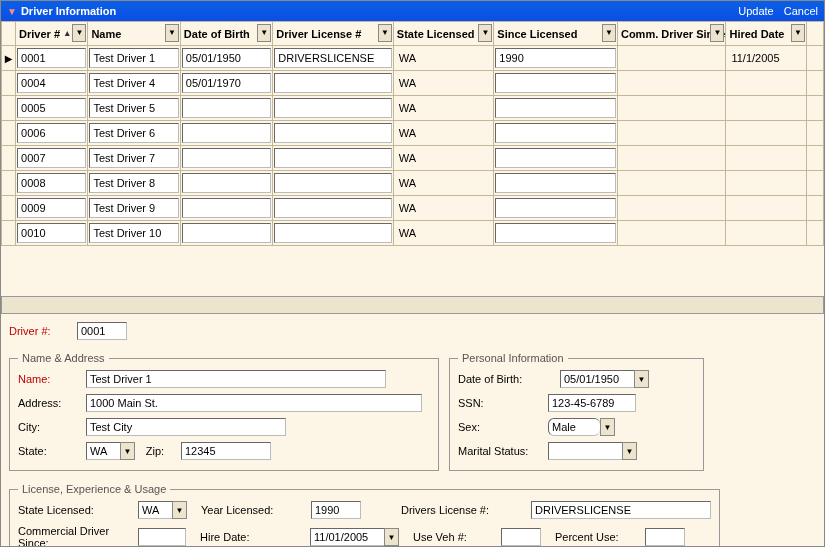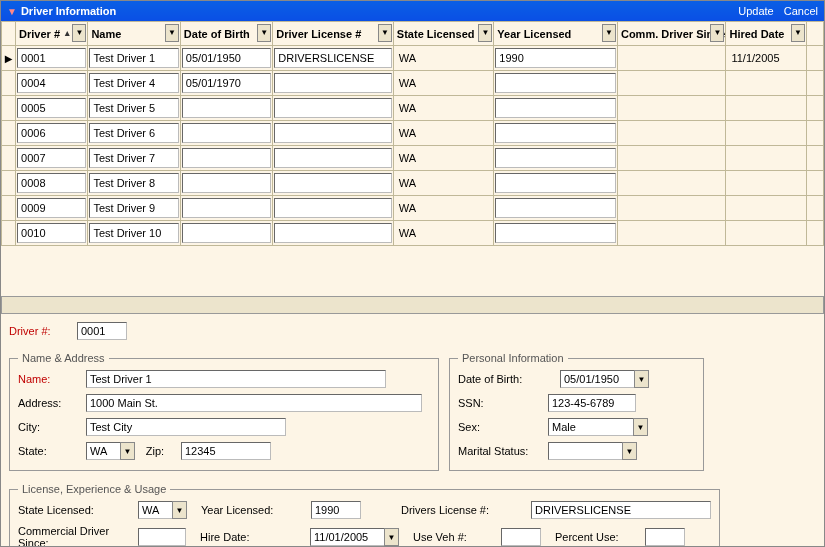--- a/index.html
+++ b/index.html
@@ -237,21 +237,21 @@
                 <span class="t">▼</span>
               </span>
           </th>
           <th>
             <span>State Licensed</span>
             <span class="hdr-drop">
                 <span class="t">▼</span>
               </span>
           </th>
           <th>
-            <span>Year Licensed</span>
+            <span>Since Licensed</span>
             <span class="hdr-drop">
                 <span class="t">▼</span>
               </span>
           </th>
           <th>
             <span>Comm. Driver Since</span>
             <span class="hdr-drop">
                 <span class="t">▼</span>
               </span>
           </th>
@@ -461,21 +461,21 @@
             </span>
         </span>
       </div>
       <div class="row">
         <span style="width:90px">SSN:</span>
         <input class="fld" style="width: 88px;" value="123-45-6789">
       </div>
       <div class="row">
         <span style="width:90px">Sex:</span>
         <span class="combo-wrap">
-          <input class="fld" style="width: 85px;" value="Male">
+          <input class="fld" style="width: 52px; border-radius: 6px;" value="Male">
           <span class="combo-btn">
               <span class="t">▼</span>
             </span>
         </span>
       </div>
       <div class="row">
         <span style="width:90px">Marital Status:</span>
         <span class="combo-wrap">
           <input class="fld" style="width: 74px;" value="">
           <span class="combo-btn">

